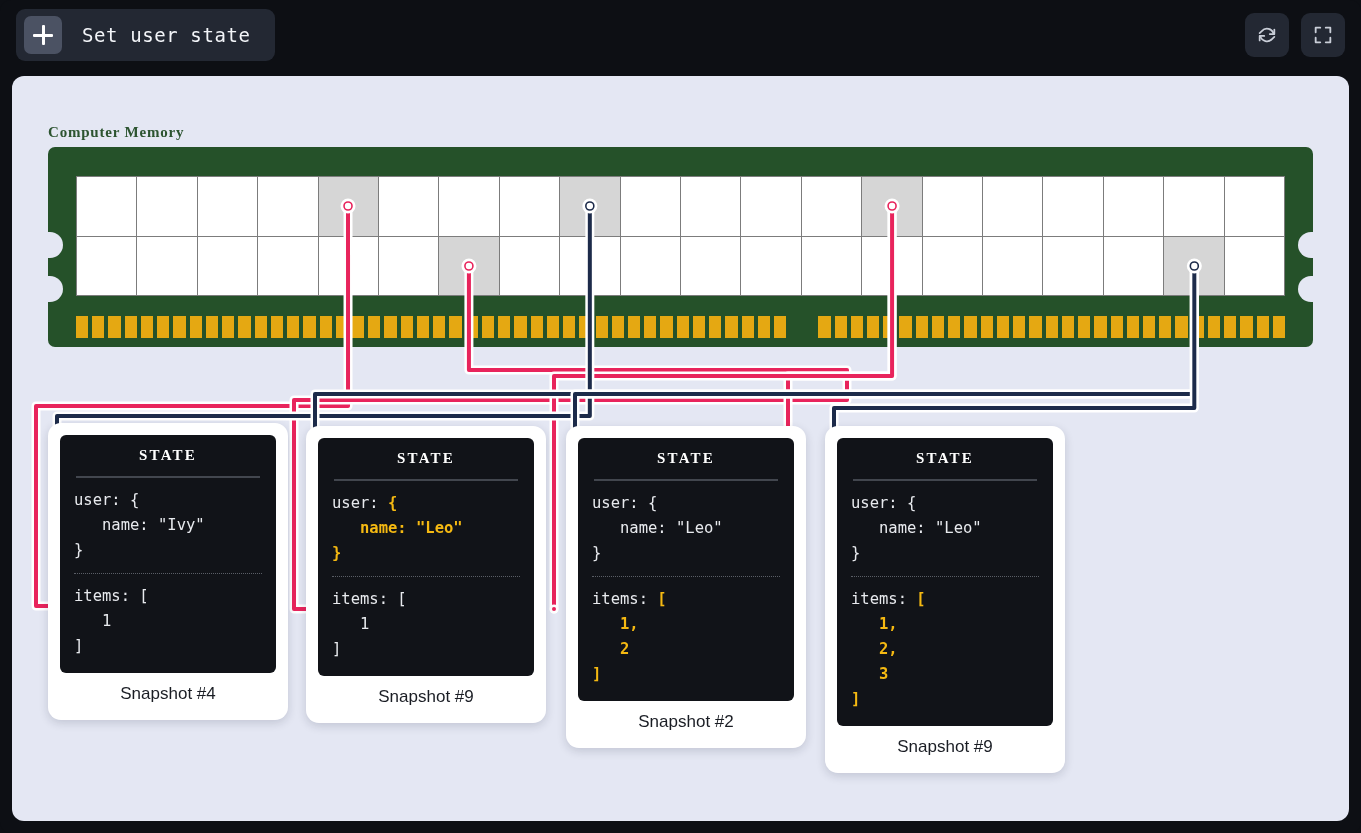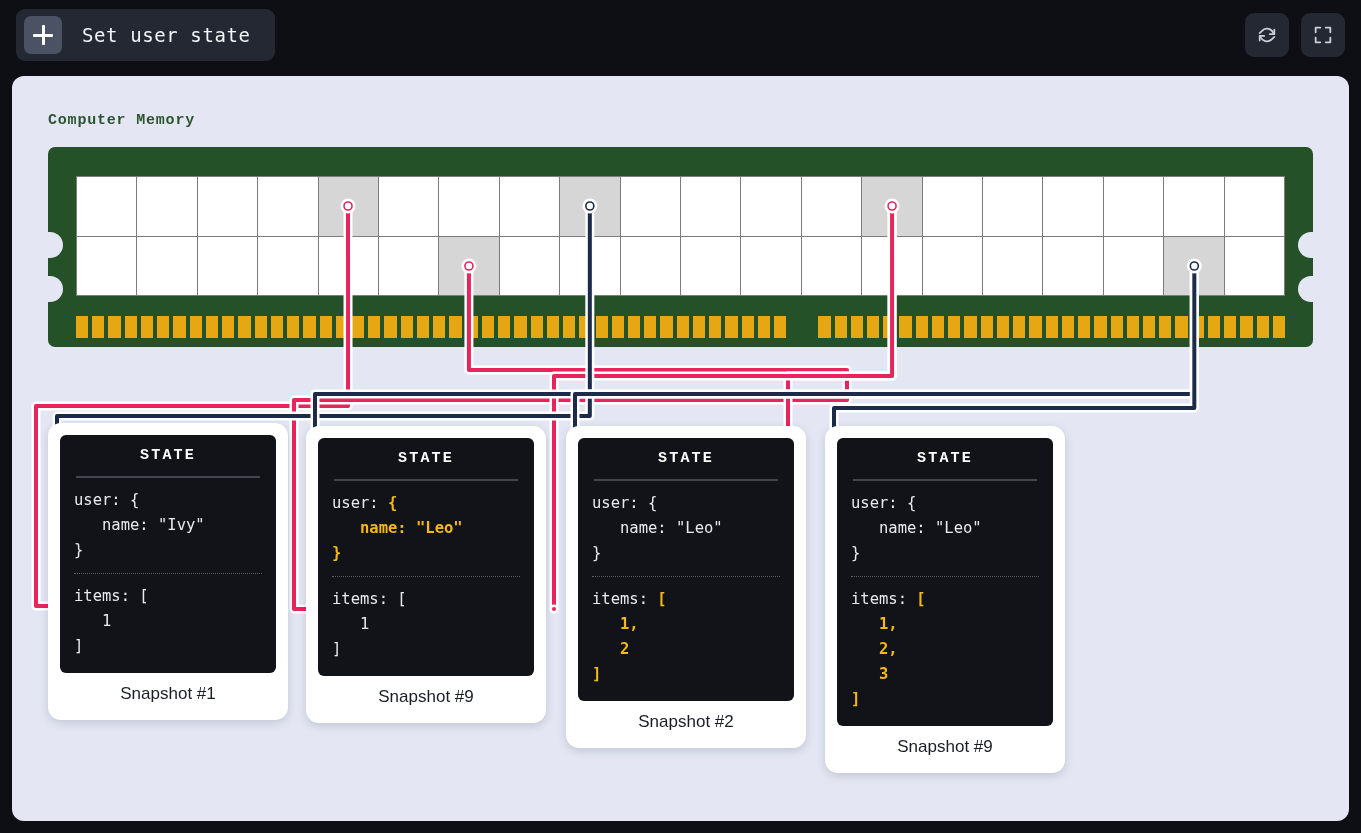--- a/index.html
+++ b/index.html
@@ -97,22 +97,22 @@
     width: 1337px;
     height: 745px;
     background: #e4e7f3;
     border-radius: 12px;
     overflow: hidden;
   }
 
   .mem-label {
     position: absolute;
     left: 36px;
-    top: 36px;
-    font-family: Liberation Mono, monospace;
+    top: 48px;
+    font-family: Liberation Serif, serif;
     font-size: 15px;
     font-weight: bold;
     letter-spacing: 0.8px;
     color: #2c5430;
   }
 
   
   .ram {
     position: absolute;
     left: 36px;
@@ -187,21 +187,21 @@
   .state-box {
     width: 100%;
     background: #111318;
     border-radius: 6px;
     padding: 12px 0 14px 0;
   }
 
   .state-title {
     text-align: center;
     color: #ffffff;
-    font-family: Liberation Mono, monospace;
+    font-family: Liberation Serif, serif;
     font-weight: bold;
     font-size: 15px;
     letter-spacing: 2.2px;
     padding-bottom: 12px;
   }
 
   .state-rule {
     height: 2px;
     background: #42464e;
     margin: 0 16px 10px 16px;
@@ -452,21 +452,21 @@
         <div class="state-title">STATE</div>
         <div class="state-rule"></div>
         <div class="code"><span>user: </span><span>{</span>
 <span>   name: "Ivy"</span>
 <span>}</span></div>
         <div class="sep"></div>
         <div class="code"><span>items: </span><span>[</span>
 <span>   1</span>
 <span>]</span></div>
       </div>
-      <div class="card-label">Snapshot #1</div>
+      <div class="card-label">Snapshot #4</div>
     </div>
 
     <div class="card" style="left:294px; top:350px;">
       <div class="state-box">
         <div class="state-title">STATE</div>
         <div class="state-rule"></div>
         <div class="code"><span>user: </span><span class="hl">{</span>
 <span class="hl">   name: "Leo"</span>
 <span class="hl">}</span></div>
         <div class="sep"></div>

